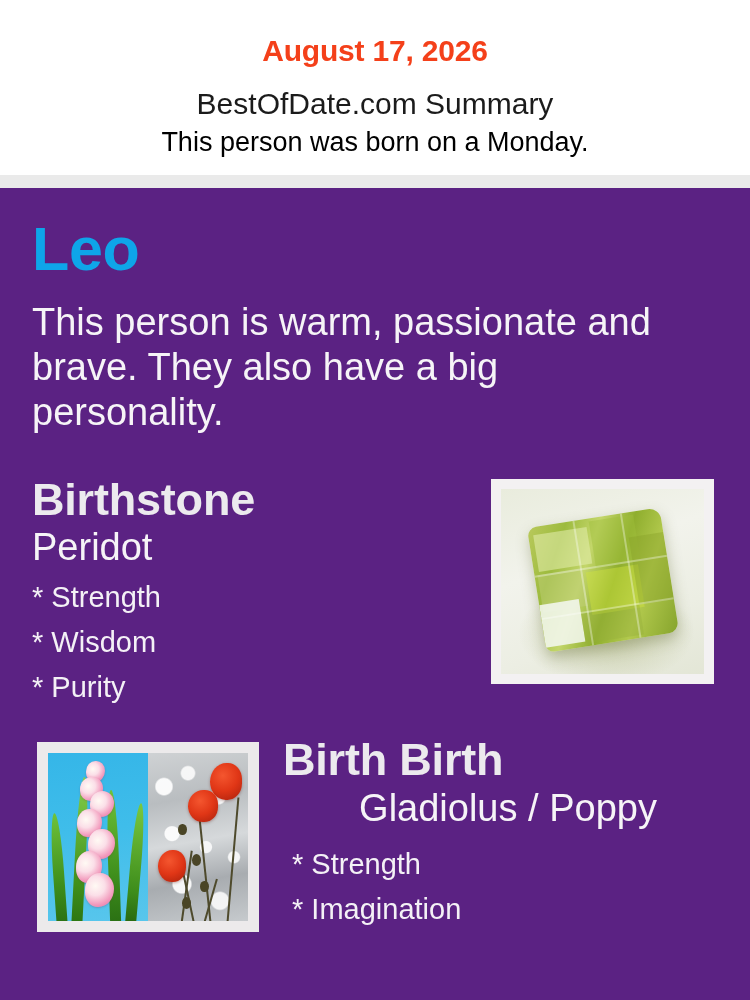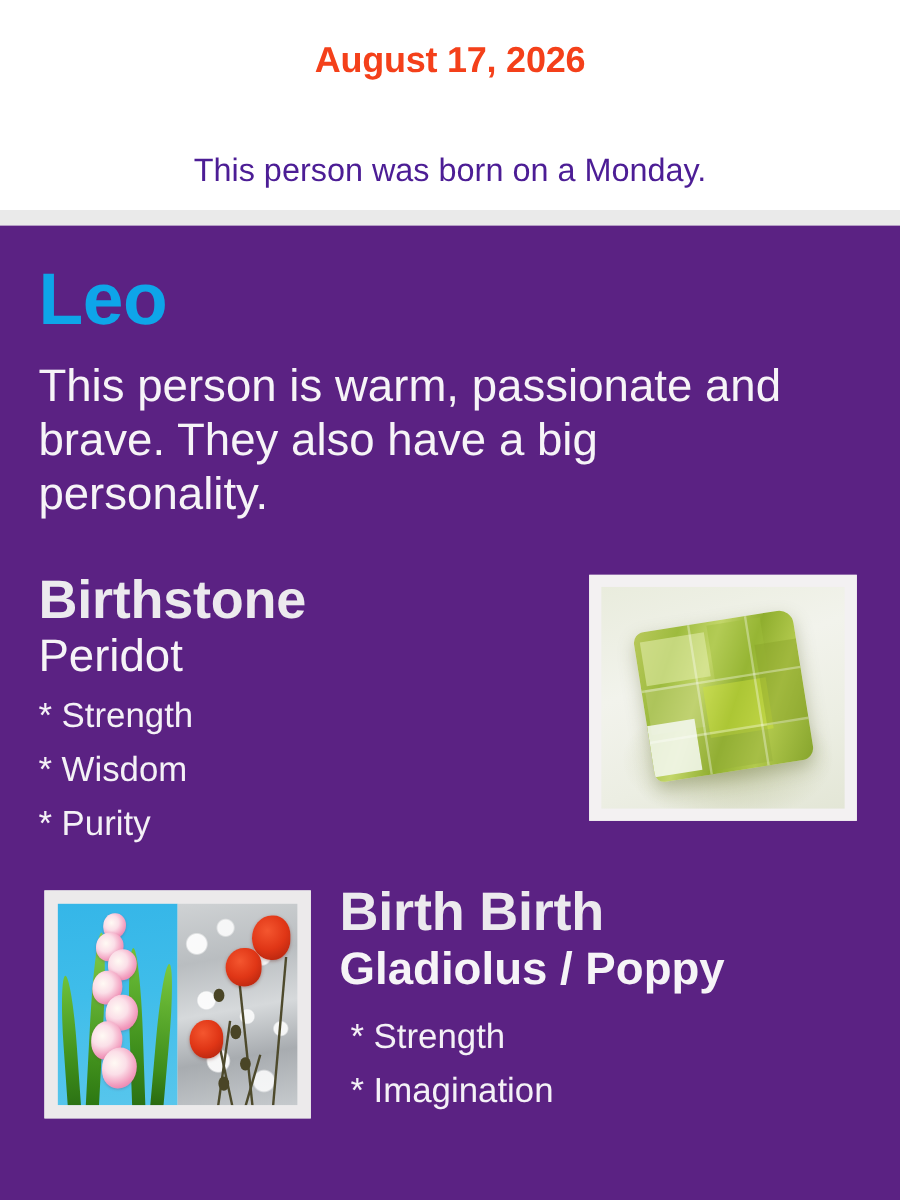--- a/index.html
+++ b/index.html
@@ -54,21 +54,21 @@
     line-height: 36px;
     white-space: nowrap;
   }
   .header-note {
     position: absolute;
     left: 0;
     top: 126px;
     width: 750px;
     font-size: 27px;
     font-weight: 400;
-    color: #4c1d95;
+    color: #000000;
     line-height: 33px;
     white-space: nowrap;
   }
 
   .divider-band {
     position: absolute;
     left: 0;
     top: 175px;
     width: 750px;
     height: 13px;
@@ -299,37 +299,39 @@
   }
   .bflower-title {
     font-size: 45px;
     font-weight: 700;
     color: #eceaee;
     line-height: 52px;
     letter-spacing: -0.2px;
   }
   .bflower-name {
     font-size: 38px;
-    font-weight: 700;
+    font-weight: 400;
     color: #f6f4f7;
     line-height: 44px;
+    text-align: center;
   }
   .bflower-list {
     margin: 12px 0 0 0;
     padding: 0 0 0 9px;
     list-style: none;
   }
 </style>
 </head>
 <body>
 
 <div class="page">
 
   <div class="header">
     <div class="header-date">August 17, 2026</div>
+    <div class="header-site">BestOfDate.com Summary</div>
     <div class="header-note">This person was born on a Monday.</div>
   </div>
 
   <div class="divider-band"></div>
 
   <div class="body-panel">
 
     <div class="zodiac">
       <div class="zodiac-title">Leo</div>
       <div class="zodiac-desc">This person is warm, passionate and brave. They also have a big personality.</div>

